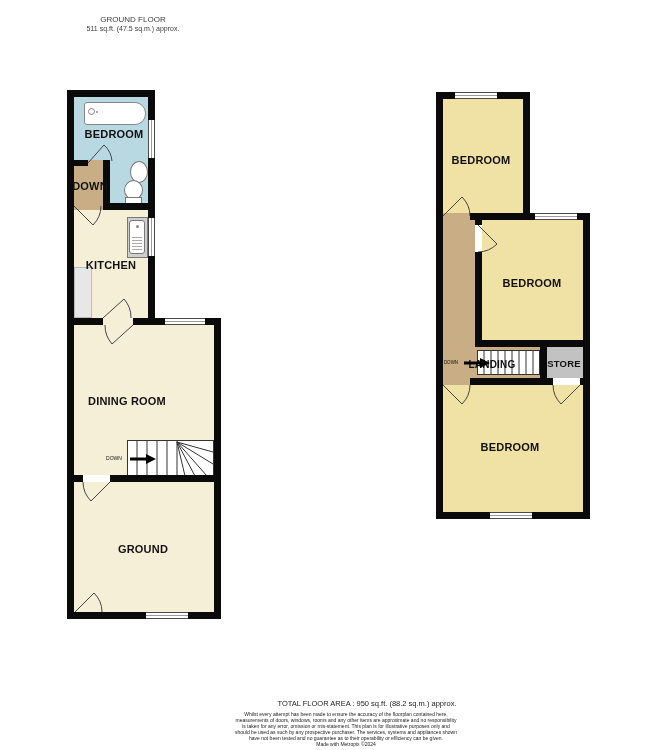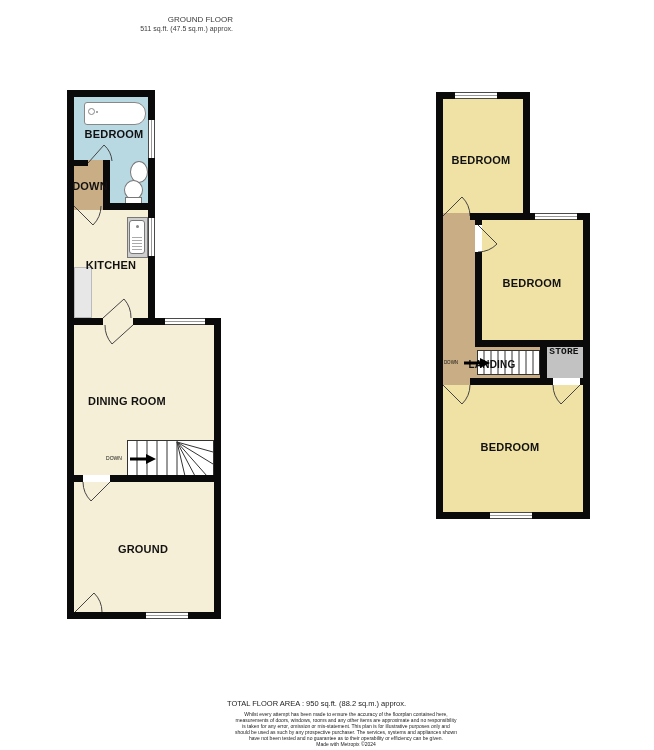--- a/index.html
+++ b/index.html
@@ -9,26 +9,26 @@
   .wall{position:absolute;background:#0a0a0a;z-index:20;}
   .win{position:absolute;z-index:30;}
   .win-v{background:linear-gradient(to right,#4a4a4a 0 1px,#fff 1px 3px,#999 3px 4px,#fff 4px 6px,#4a4a4a 6px 7px);}
   .win-h{background:linear-gradient(to bottom,#4a4a4a 0 1px,#fff 1px 3px,#999 3px 4px,#fff 4px 6px,#4a4a4a 6px 7px);}
   .room{position:absolute;z-index:1;}
   .fix{position:absolute;z-index:12;}
   .rlabel{position:absolute;transform:translate(-50%,-50%);font-weight:700;font-size:11px;
           color:#111;white-space:nowrap;letter-spacing:.2px;z-index:40;}
   .tinylabel{position:absolute;transform:translate(-50%,-50%);font-weight:400;font-size:5px;
           color:#111;white-space:nowrap;z-index:40;}
-  .hdr{position:absolute;text-align:right;color:#3c3c3c;z-index:5;}
+  .hdr{position:absolute;text-align:center;color:#3c3c3c;z-index:5;}
   .hdr .t{font-size:8px;line-height:9px;}
   .hdr .a{font-size:7px;line-height:9px;}
   .ovl{position:absolute;left:0;top:0;z-index:10;}
   .ovl2{position:absolute;left:0;top:0;z-index:45;}
-  .footer-total{position:absolute;left:227px;top:699px;width:280px;text-align:left;
+  .footer-total{position:absolute;left:227px;top:699px;width:280px;text-align:center;
           font-size:7.5px;color:#222;z-index:5;}
   .footer-disc{position:absolute;left:235px;top:711px;width:222px;text-align:center;
           font-size:5px;line-height:6px;color:#222;z-index:5;}
   .footer-credit{position:absolute;left:235px;top:741px;width:222px;text-align:center;
           font-size:5px;line-height:6px;color:#222;z-index:5;}
 </style>
 </head>
 <body>
 
 <div class="canvas">
@@ -162,21 +162,21 @@
     <div class="wall" style="left:150px;top:290px;width:4px;height:7px;"></div>
 
     <div class="win win-h" style="left:25px;top:4px;width:42px;height:7px;"></div>
     <div class="win win-h" style="left:105px;top:125px;width:42px;height:7px;"></div>
     <div class="win win-h" style="left:60px;top:424px;width:42px;height:7px;"></div>
 
     <div class="rlabel" style="left:51px;top:72px;">BEDROOM</div>
     <div class="rlabel" style="left:102px;top:195px;">BEDROOM</div>
     <div class="rlabel" style="left:80px;top:359px;">BEDROOM</div>
     <div class="rlabel" style="left:62px;top:276px;font-size:10px;">LANDING</div>
-    <div class="rlabel" style="left:134px;top:263px;font-size:9.5px;font-family:Liberation Mono, monospace;">STORE</div>
+    <div class="rlabel" style="left:134px;top:275px;font-size:9.5px;">STORE</div>
     <div class="tinylabel" style="left:21px;top:274px;font-size:4.5px;">DOWN</div>
   </div>
 
   <div class="footer-total">TOTAL FLOOR AREA : 950 sq.ft. (88.2 sq.m.) approx.</div>
   <div class="footer-disc">Whilst every attempt has been made to ensure the accuracy of the floorplan contained here, measurements of doors, windows, rooms and any other items are approximate and no responsibility is taken for any error, omission or mis-statement. This plan is for illustrative purposes only and should be used as such by any prospective purchaser. The services, systems and appliances shown have not been tested and no guarantee as to their operability or efficiency can be given.</div>
   <div class="footer-credit">Made with Metropix ©2024</div>
 
 </div>
 
 </body></html>

